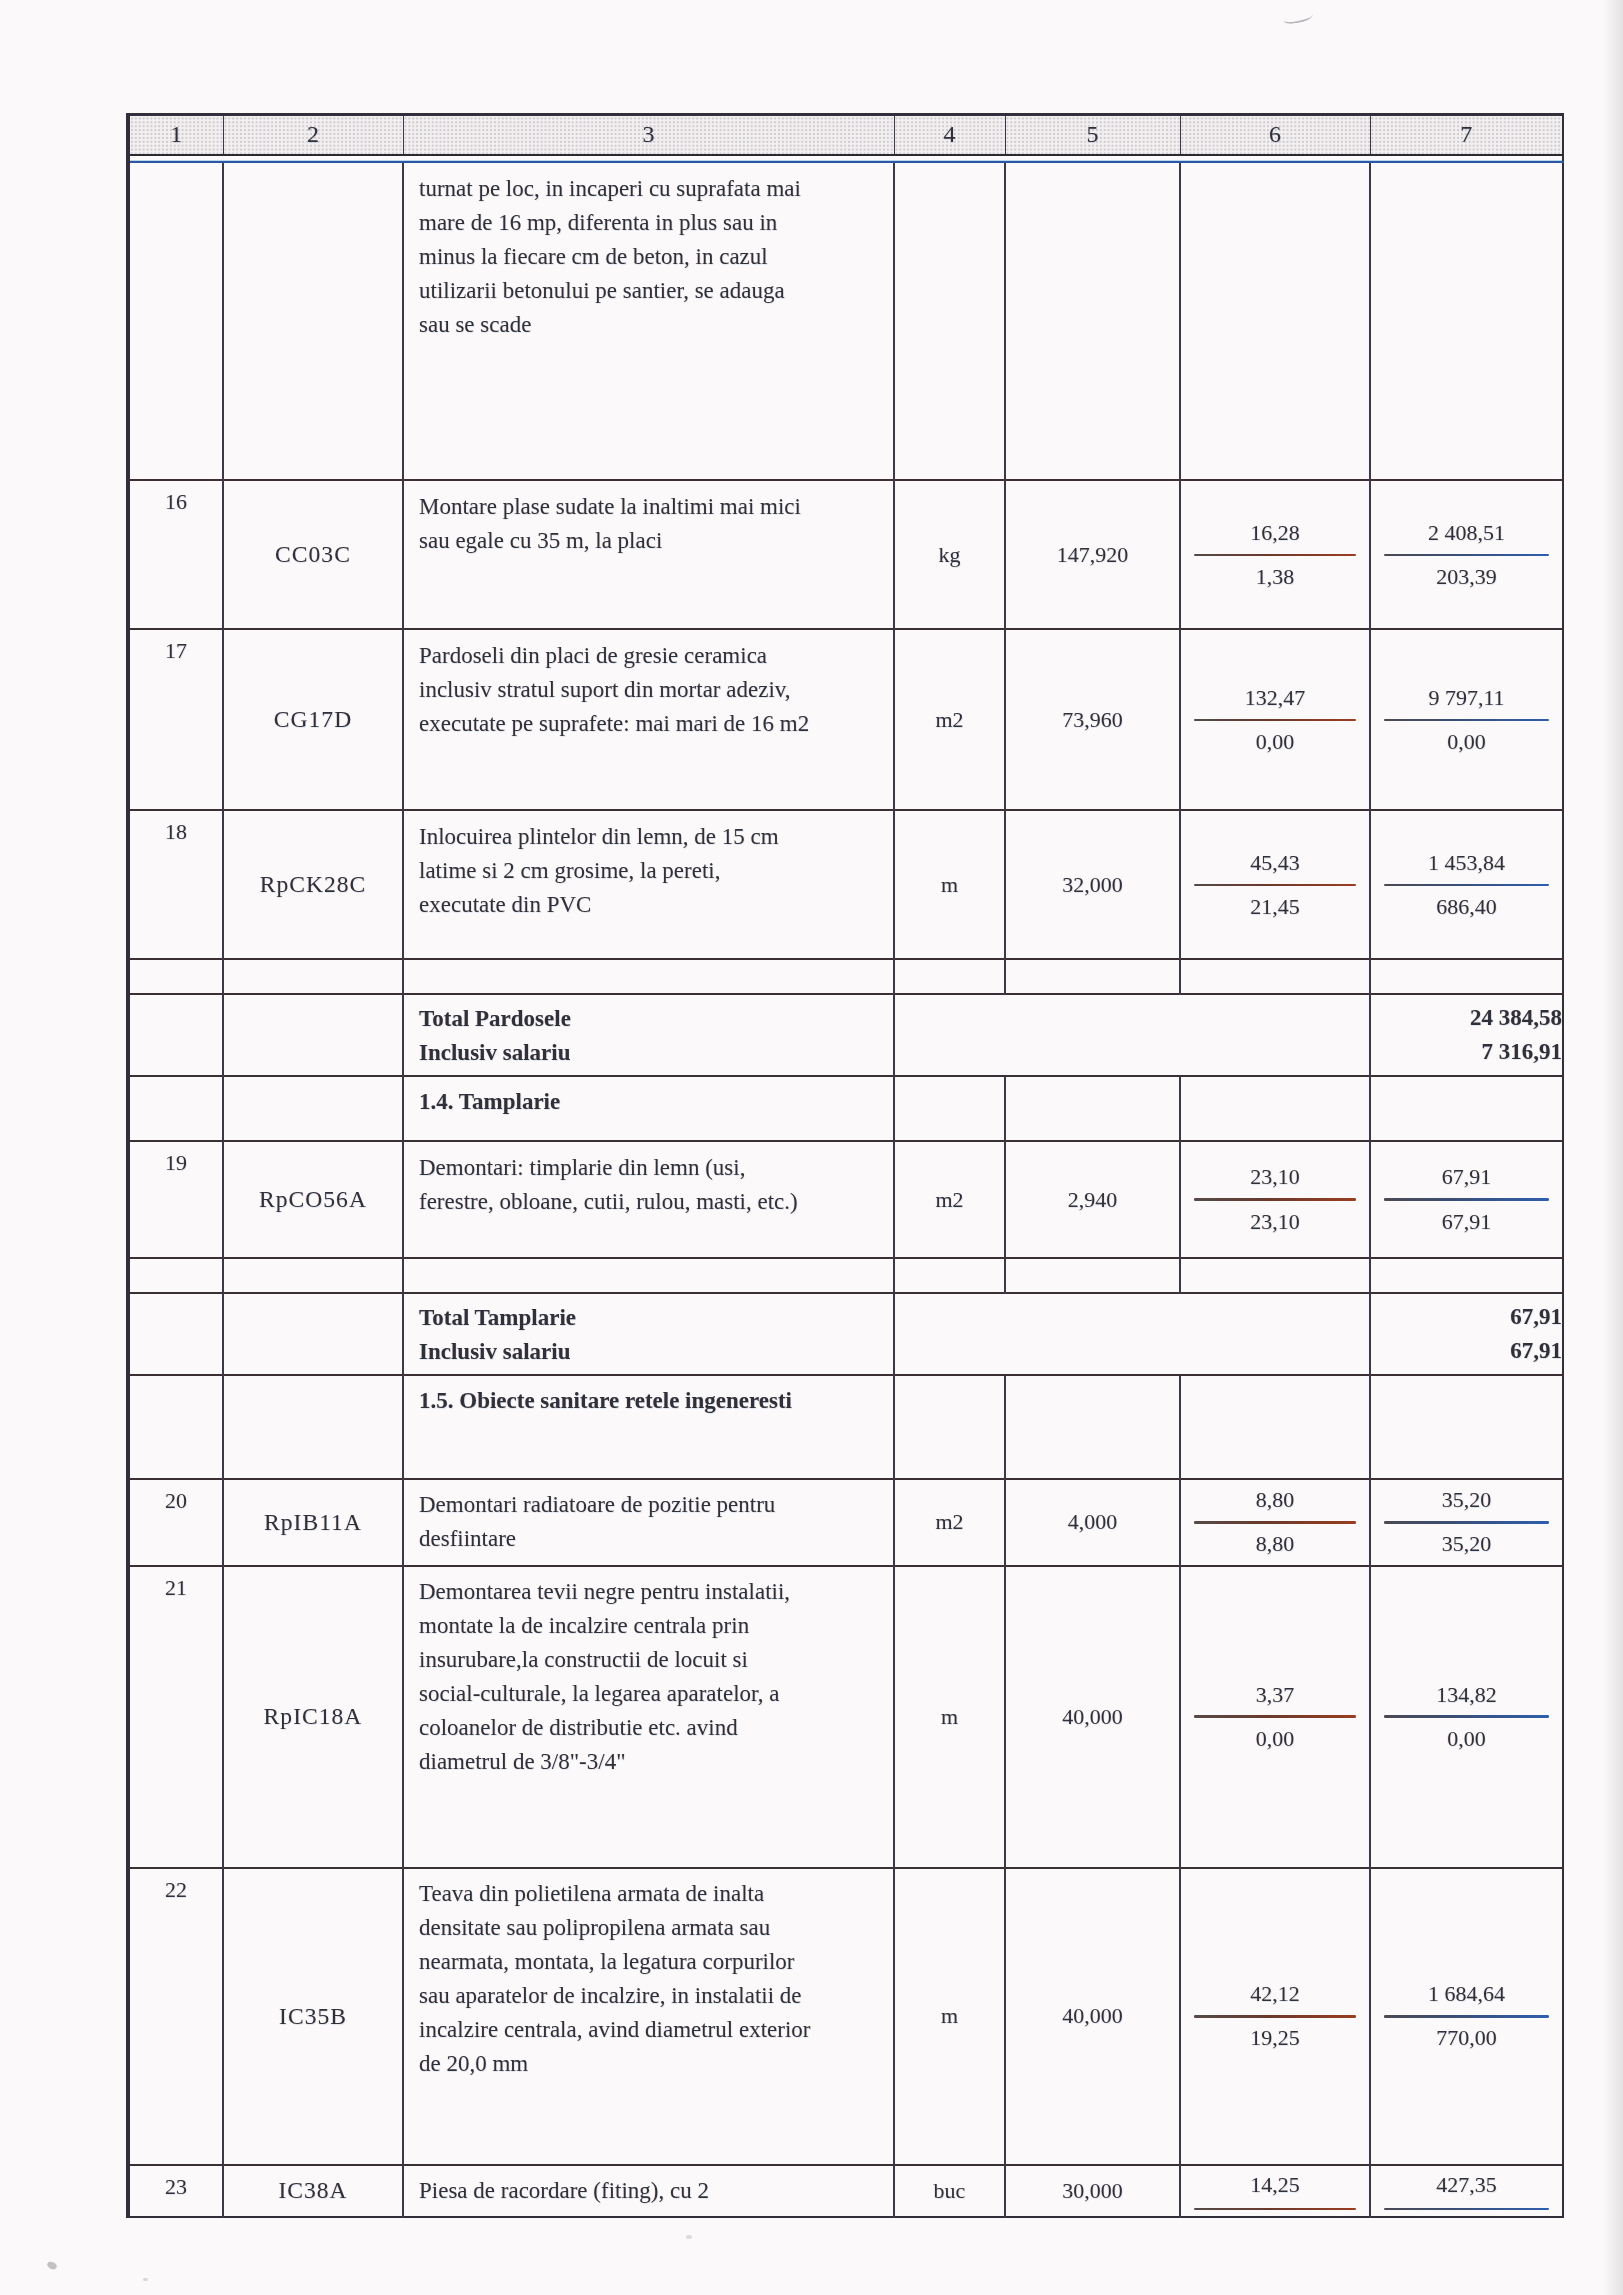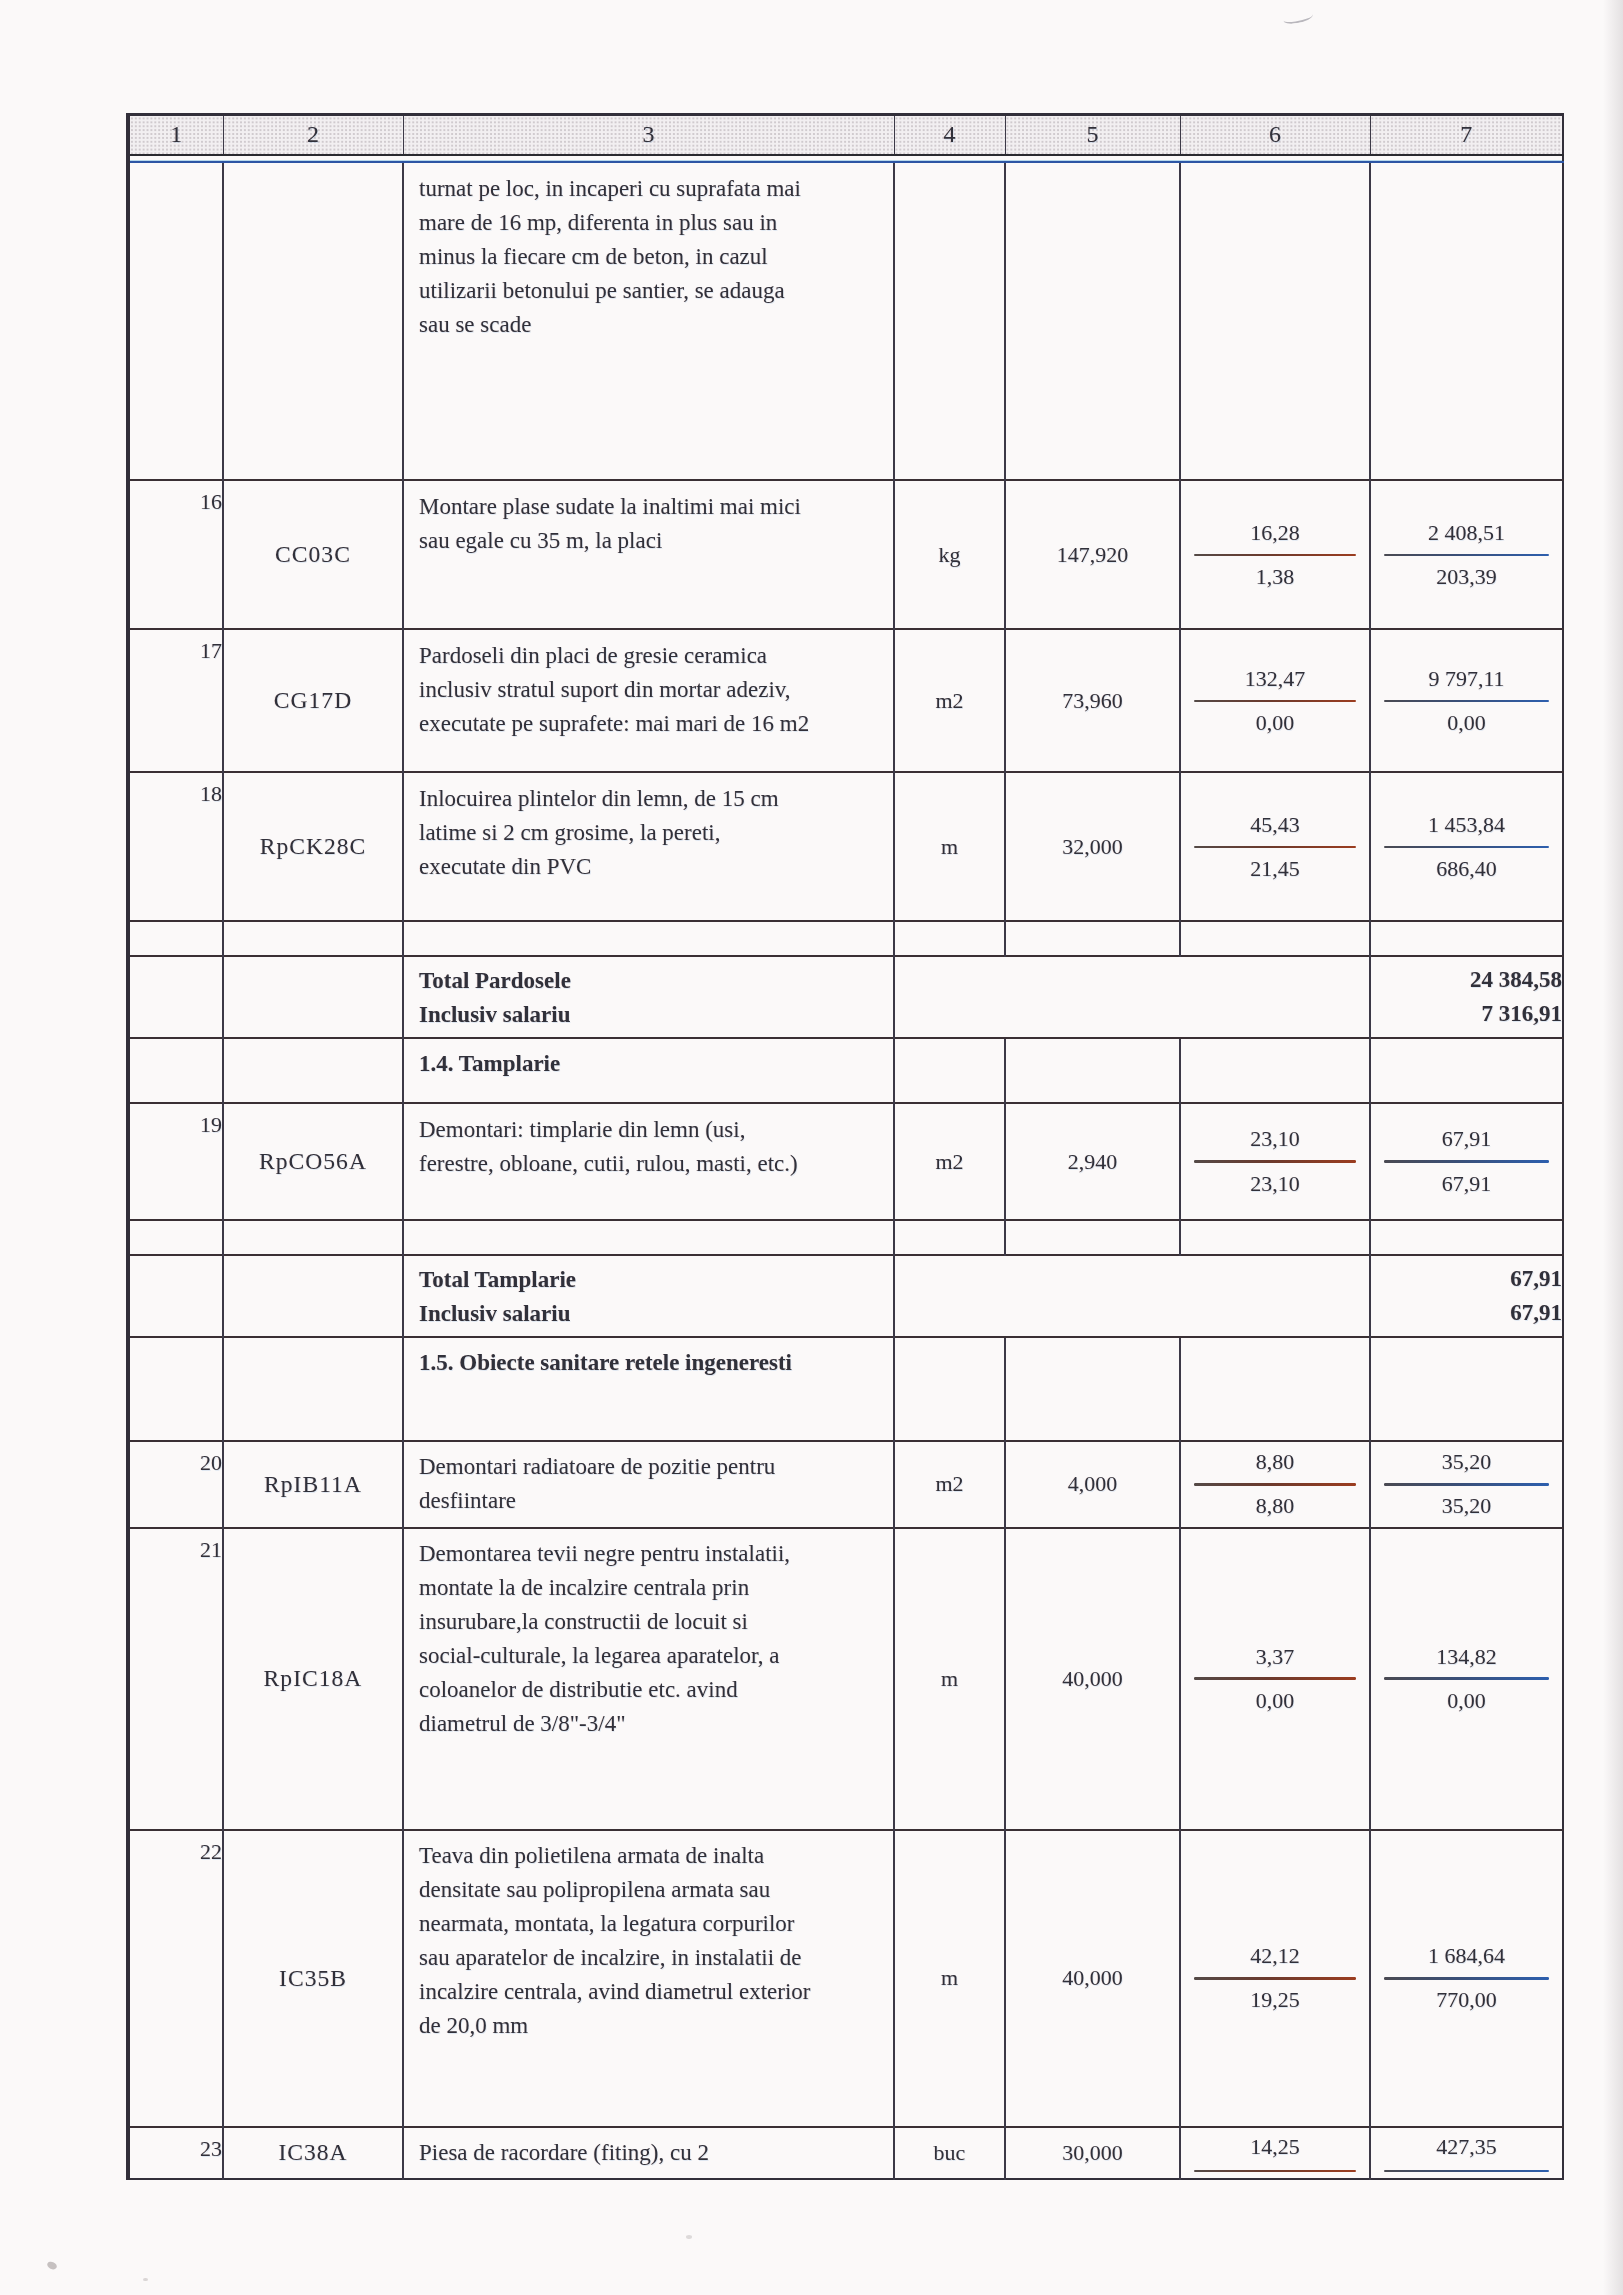--- a/index.html
+++ b/index.html
@@ -73,21 +73,21 @@
   
   tr.r-divider td{
     height:7.9px;border-left:none;
     border-bottom:2.6px solid var(--hdr-underline2);
     box-shadow:0 -0.7px 0 rgba(50,150,210,.45) inset;
   }
   tbody tr td{border-top:2.6px solid var(--sep);}
   tr.r-divider td, tr.r-cont td{border-top:none;}
 
   
-  td.c-no{text-align:right;font-size:22px;padding-top:7.9px;}
+  td.c-no{text-align:center;font-size:22px;padding-top:7.9px;}
   td.c-code{text-align:center;vertical-align:middle;font-size:23.6px;letter-spacing:1px;}
   td.c-desc{padding:8.5px 11.8px 5.2px 15px;line-height:34px;}
   td.c-desc .desc-text{max-width:393px;}
   td.c-unit,td.c-qty{text-align:center;vertical-align:middle;font-size:22px;}
   td.c-frac{vertical-align:middle;}
   .stack{display:flex;flex-direction:column;justify-content:center;align-items:center;height:100%;}
   .stack .num{font-size:22px;line-height:30px;}
   .stack .bar{height:2.6px;width:86%;margin:5.9px auto;border-radius:1.3px;}
   .bar.bar-red{background:linear-gradient(90deg,var(--bar-red-a) 0%,#6b3a2d 45%,var(--bar-red-b) 100%);}
   .bar.bar-blue{background:linear-gradient(90deg,var(--bar-blue-a) 0%,#3a4f78 45%,var(--bar-blue-b) 100%);}
@@ -160,21 +160,21 @@
           </div>
         </td>
         <td class="c-frac">
           <div class="stack">
             <div class="num">2 408,51</div>
             <div class="bar bar-blue"></div>
             <div class="num">203,39</div>
           </div>
         </td>
       </tr>
-      <tr class="r-item" style="height: 143px; margin-top: 29px;">
+      <tr class="r-item" style="height: 181px; margin-top: 29px;">
         <td class="c-no">17</td>
         <td class="c-code">CG17D</td>
         <td class="c-desc">
           <div class="desc-text">Pardoseli din placi de gresie ceramica inclusiv stratul suport din mortar adeziv, executate pe suprafete: mai mari de 16 m2</div>
         </td>
         <td class="c-unit">m2</td>
         <td class="c-qty">73,960</td>
         <td class="c-frac">
           <div class="stack">
             <div class="num">132,47</div>

